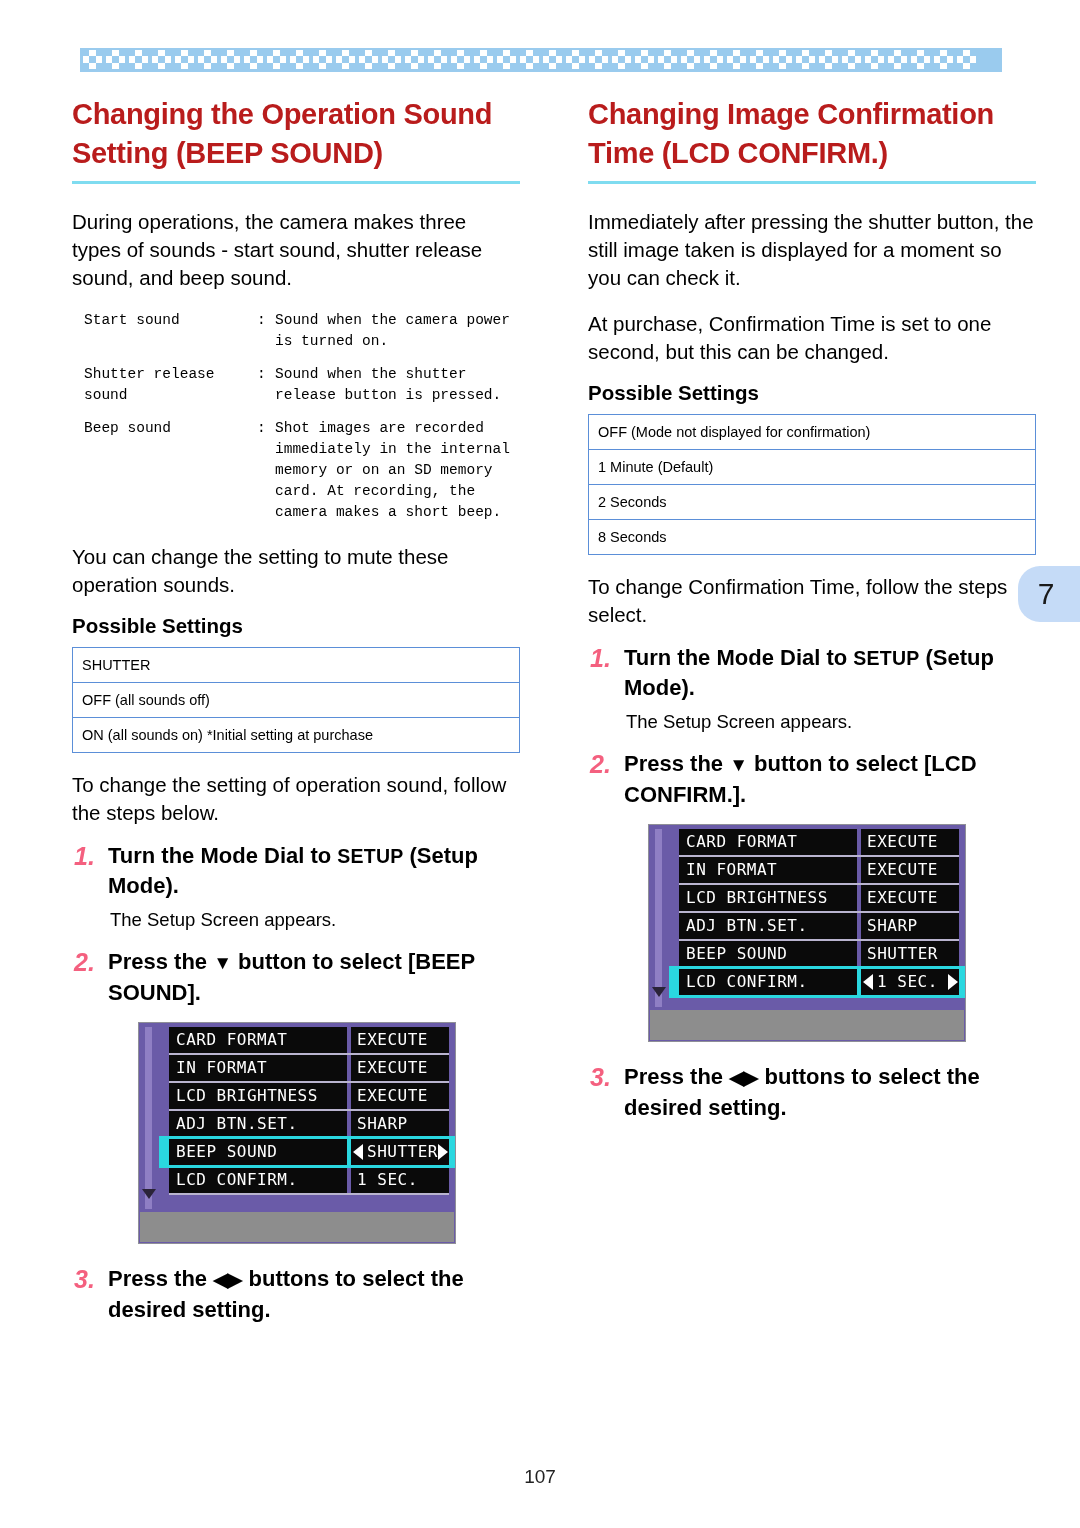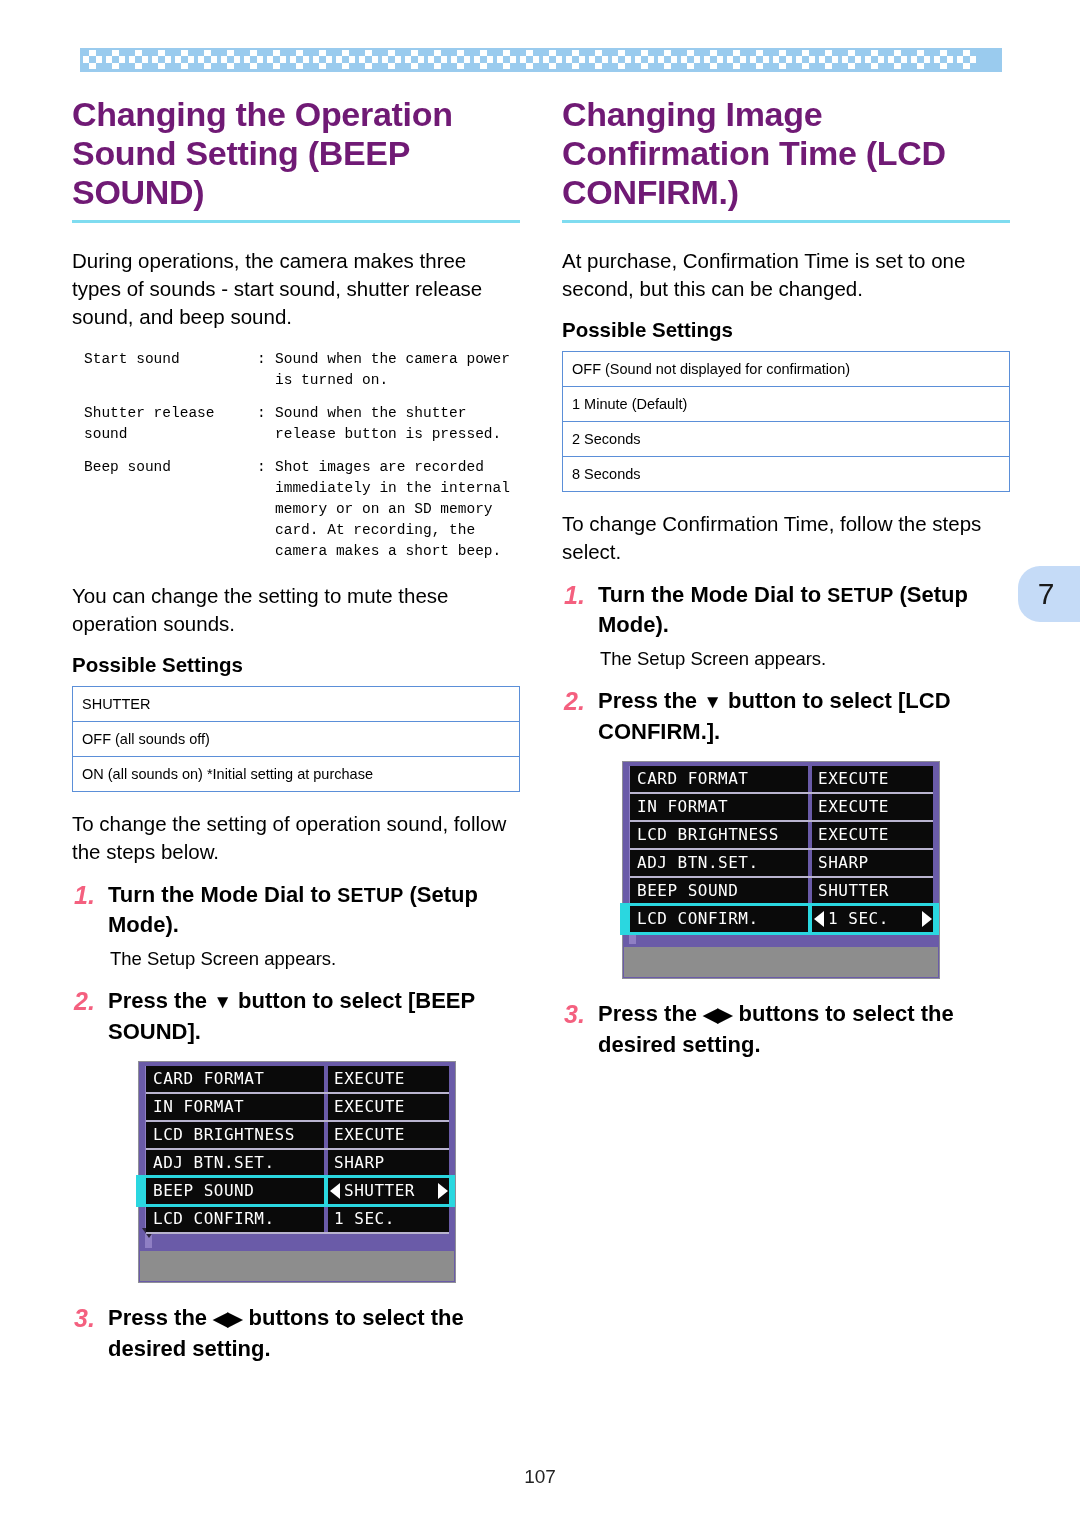--- a/index.html
+++ b/index.html
@@ -58,30 +58,30 @@
     top: 0;
     width: 1080px;
     height: 1528px;
   }
   .col {
     position: absolute;
     top: 95px;
     width: 448px;
   }
   .col-left  { left: 72px; }
-  .col-right { left: 562px; }
+  .col-right { left: 588px; }
 
   
   h1.section-title {
-    font-size: 34px;
+    font-size: 29px;
     line-height: 39px;
     font-weight: bold;
     margin: 0 0 0 0;
     letter-spacing: -0.3px;
-    color: #701a75;
+    color: #b91c1c;
   }
   .title-rule {
     height: 3px;
     background: #7fdcf0;
     margin-top: 8px;
     margin-bottom: 24px;
   }
 
   
   p.body {
@@ -169,21 +169,21 @@
   }
   .step-note.last { margin-bottom: 0; }
   .glyph { font-size: 19px; }
 
   
   .lcd {
     position: relative;
     background: #6a5ba8;
     border: 1px solid #8f8f97;
     box-sizing: border-box;
-    padding: 4px 6px 0 7px;
+    padding: 4px 6px 0 30px;
     margin: 14px 0 20px 66px;
     width: 318px;
     height: 222px;
   }
   .lcd.right {
     margin-left: 60px;
     width: 318px;
     height: 218px;
   }
   .lcd .scroll-rail {
@@ -698,28 +698,29 @@
       <div class="txt"><span>Press the </span><span class="glyph">◀▶</span><span> buttons to select the desired setting.</span></div>
     </div>
 
   </div>
 
   <div class="col col-right">
 
     <h1 class="section-title">Changing Image Confirmation Time (LCD CONFIRM.)</h1>
     <div class="title-rule"></div>
 
+    <p class="body">Immediately after pressing the shutter button, the still image taken is displayed for a moment so you can check it.</p>
     <p class="body tight">At purchase, Confirmation Time is set to one second, but this can be changed.</p>
 
     <h2 class="sub-head">Possible Settings</h2>
 
     <table class="settings">
       <tbody>
         <tr>
-          <td>OFF (Sound not displayed for confirmation)</td>
+          <td>OFF (Mode not displayed for confirmation)</td>
         </tr>
         <tr>
           <td>1 Minute (Default)</td>
         </tr>
         <tr>
           <td>2 Seconds</td>
         </tr>
         <tr>
           <td>8 Seconds</td>
         </tr>

